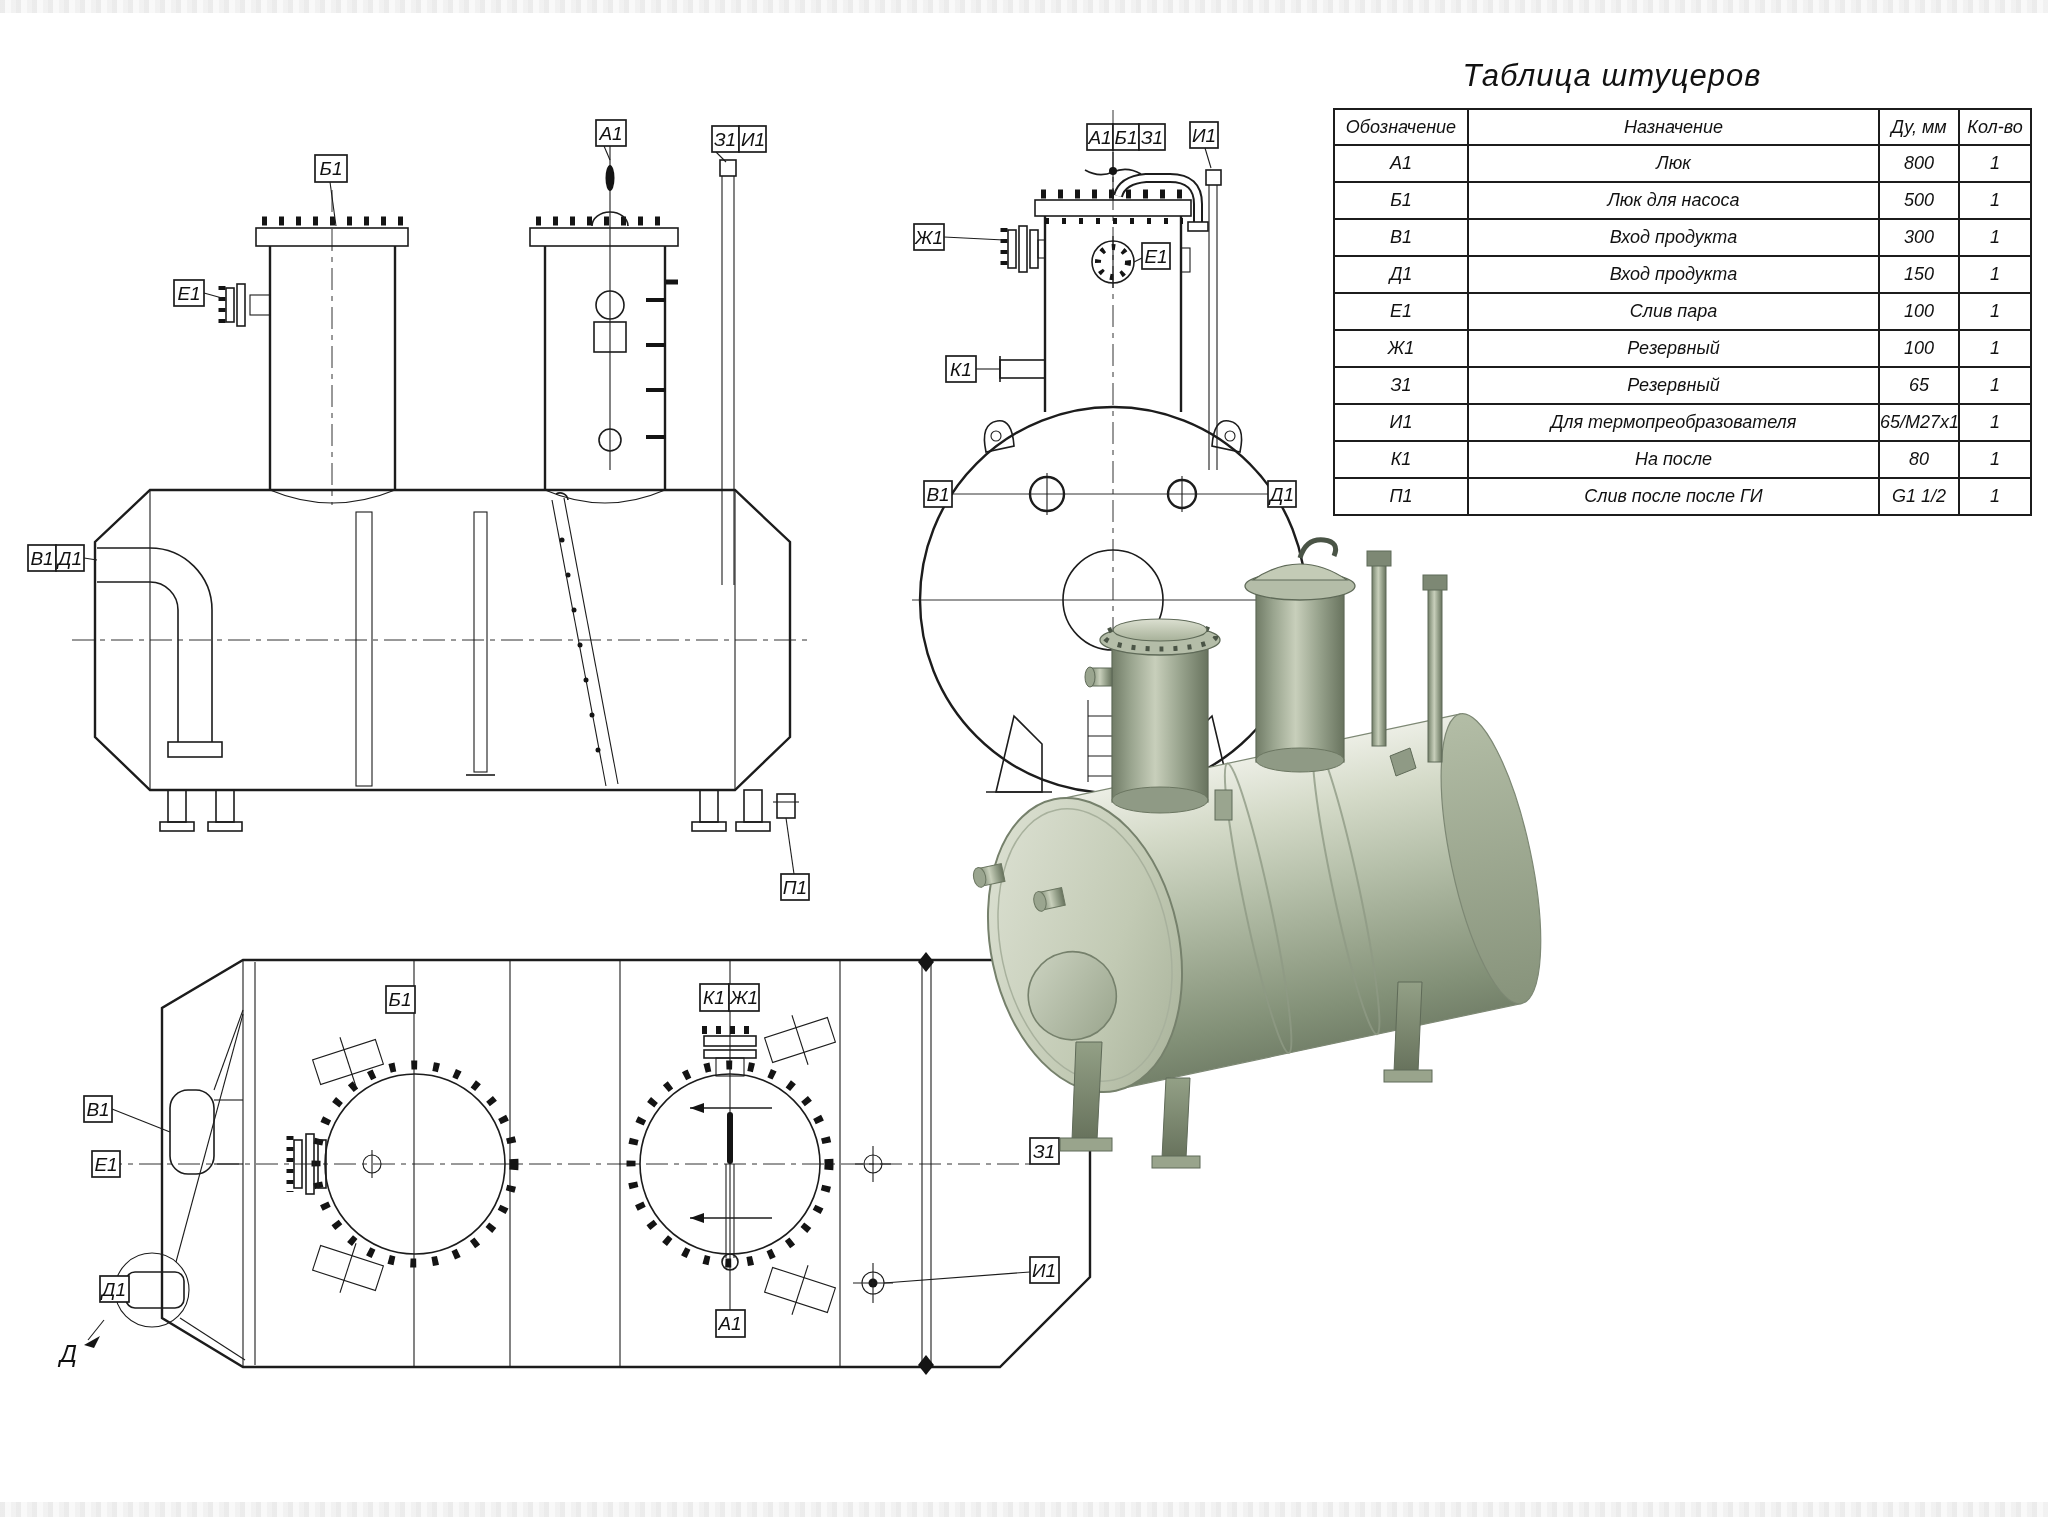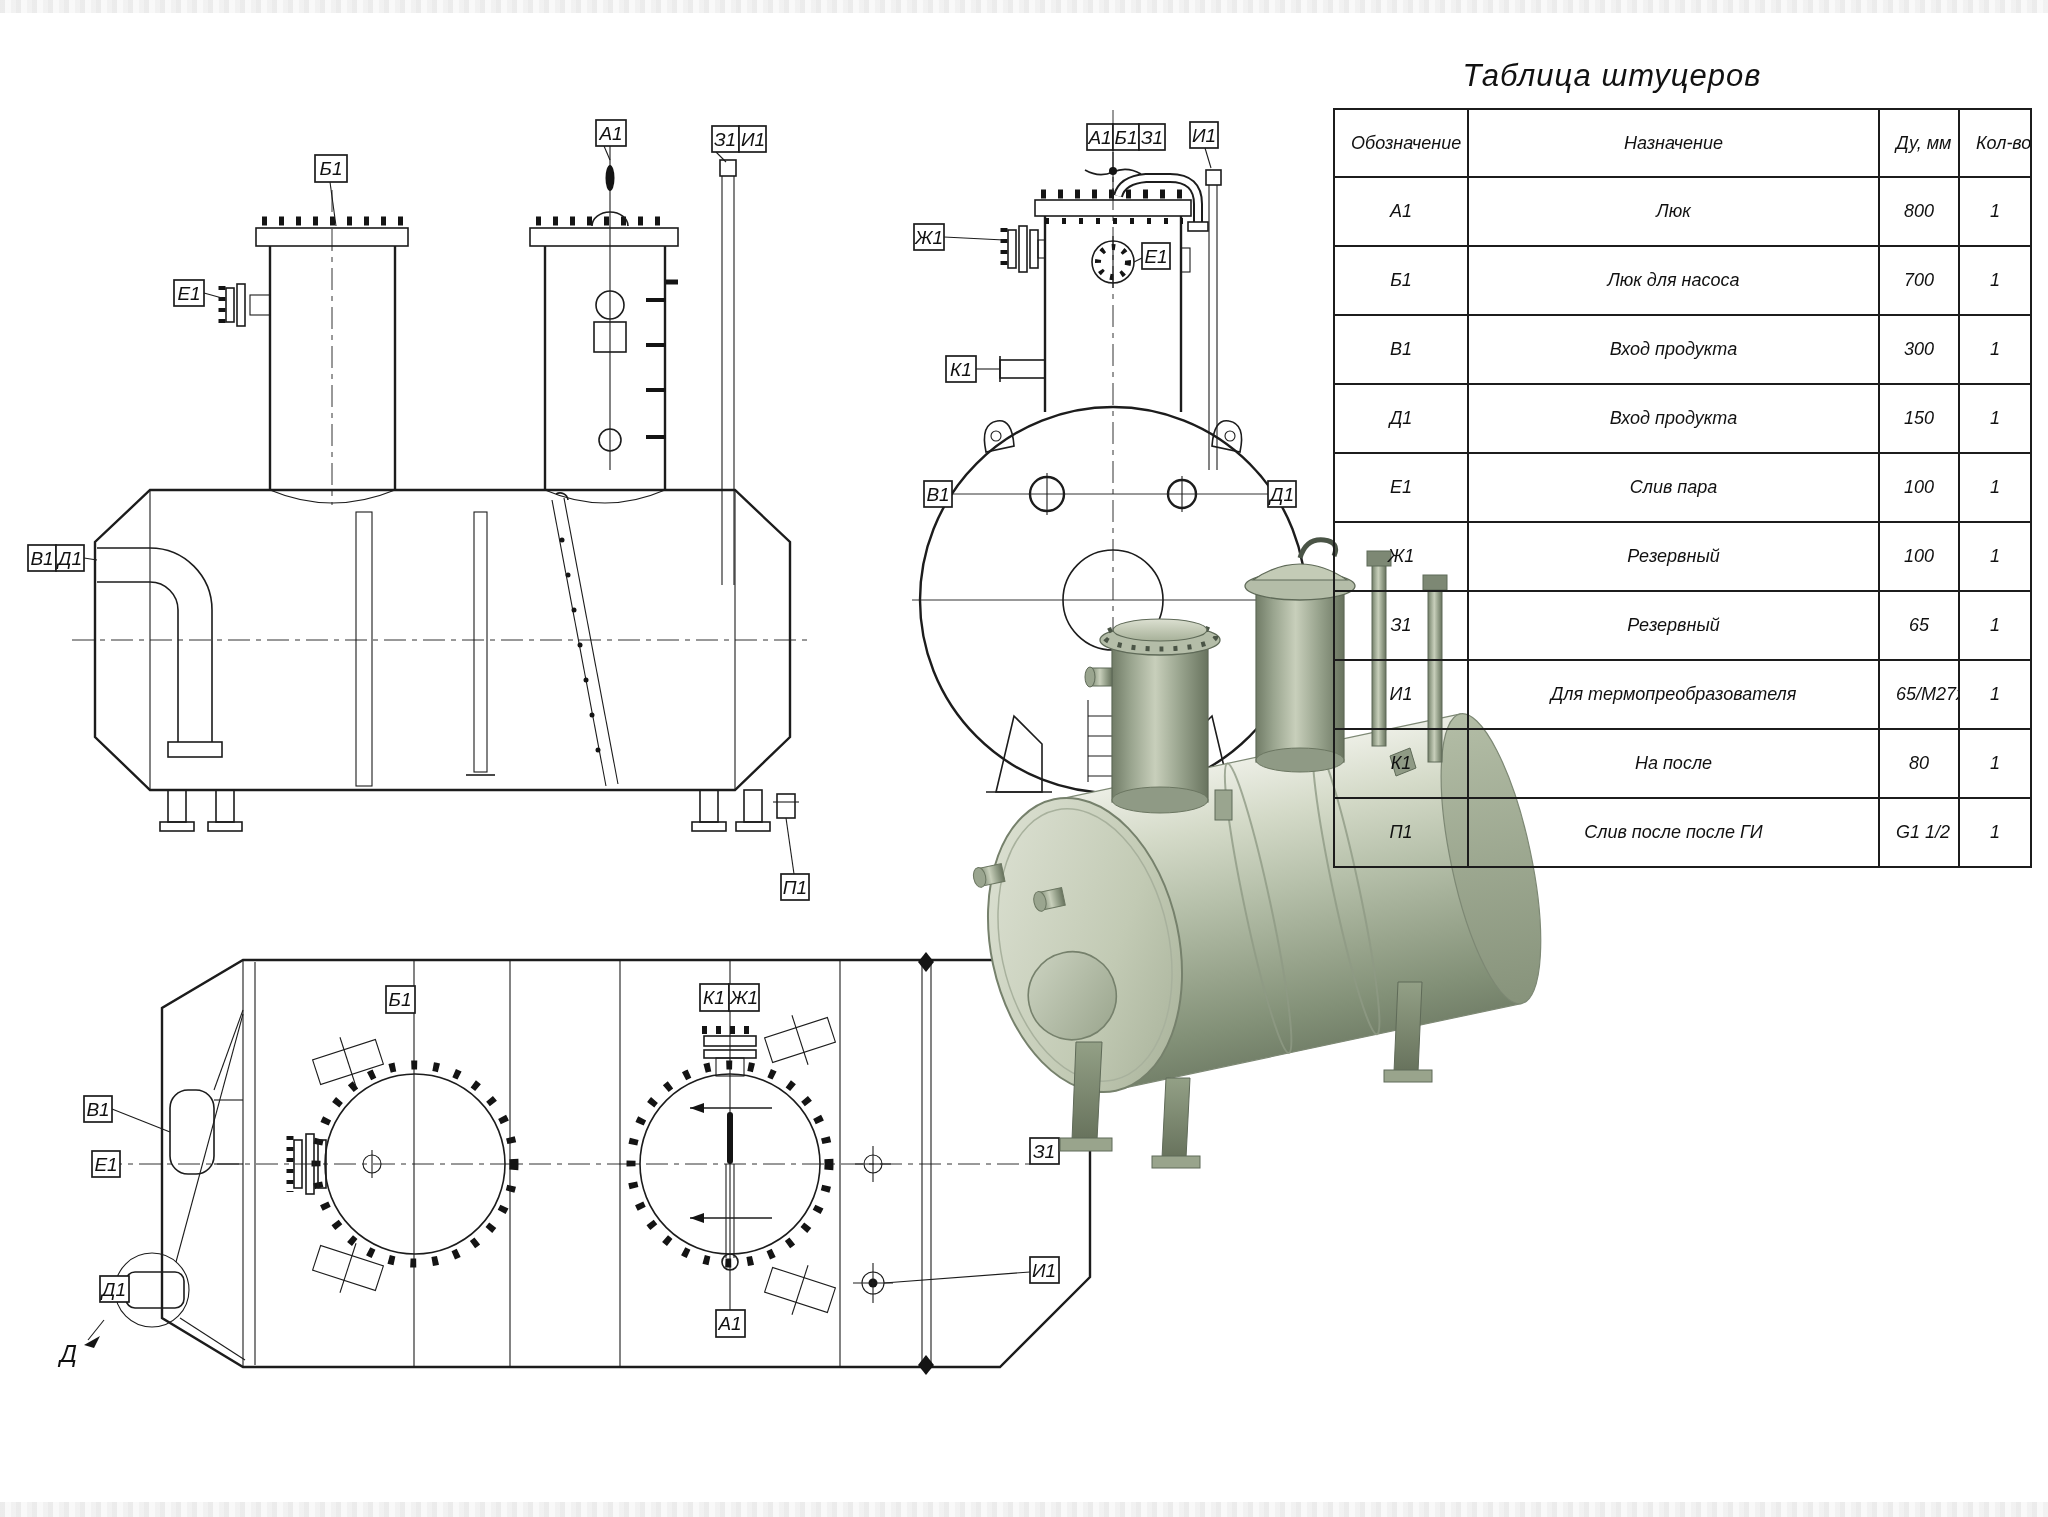--- a/index.html
+++ b/index.html
@@ -10,21 +10,21 @@
   #art-top{top:0;height:13px;}
   #art-bot{bottom:0;height:15px;}
   #drawing{position:absolute;left:0;top:0;}
 
   
   #tblwrap{position:absolute;left:1333px;top:58px;width:558px;}
   #tbl-title{font-style:italic;font-size:31px;color:#111;text-align:center;
              letter-spacing:1px;margin:0 0 14px 0;}
   table.gost{border-collapse:collapse;table-layout:fixed;width:697px;color:#111;}
   table.gost td,table.gost th{border:2px solid #1c1c1c;font-style:italic;font-weight:normal;
-    font-size:18px;height:35px;padding:16px;overflow:hidden;white-space:nowrap;}
+    font-size:18px;height:35px;padding:0;overflow:hidden;white-space:nowrap;}
   table.gost th{height:34px;font-size:18px;text-align:center;}
   td.c{text-align:center;}
   td.l{text-align:center;padding-left:12px;}
   td.sm{font-size:14px;text-align:center;}
 
   
   .o{fill:none;stroke:#1c1c1c;stroke-width:2.4;}
   .m{fill:none;stroke:#1c1c1c;stroke-width:1.6;}
   .t{fill:none;stroke:#1c1c1c;stroke-width:1.1;}
   .h{fill:none;stroke:#1c1c1c;stroke-width:0.9;}
@@ -548,21 +548,21 @@
       <tbody>
         <tr>
           <td class="c">А1</td>
           <td class="l">Люк</td>
           <td class="c">800</td>
           <td class="c">1</td>
         </tr>
         <tr>
           <td class="c">Б1</td>
           <td class="l">Люк для насоса</td>
-          <td class="c">700</td>
+          <td class="c">500</td>
           <td class="c">1</td>
         </tr>
         <tr>
           <td class="c">В1</td>
           <td class="l">Вход продукта</td>
           <td class="c">300</td>
           <td class="c">1</td>
         </tr>
         <tr>
           <td class="c">Д1</td>

